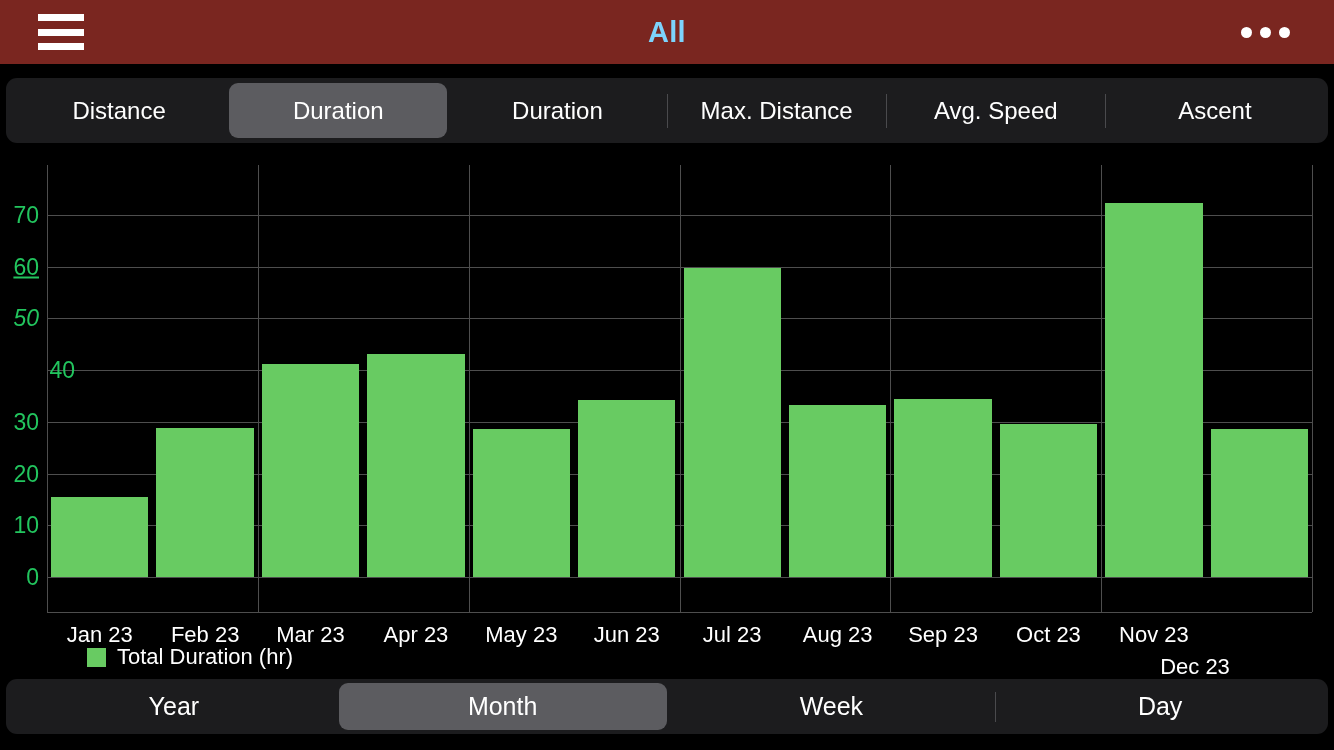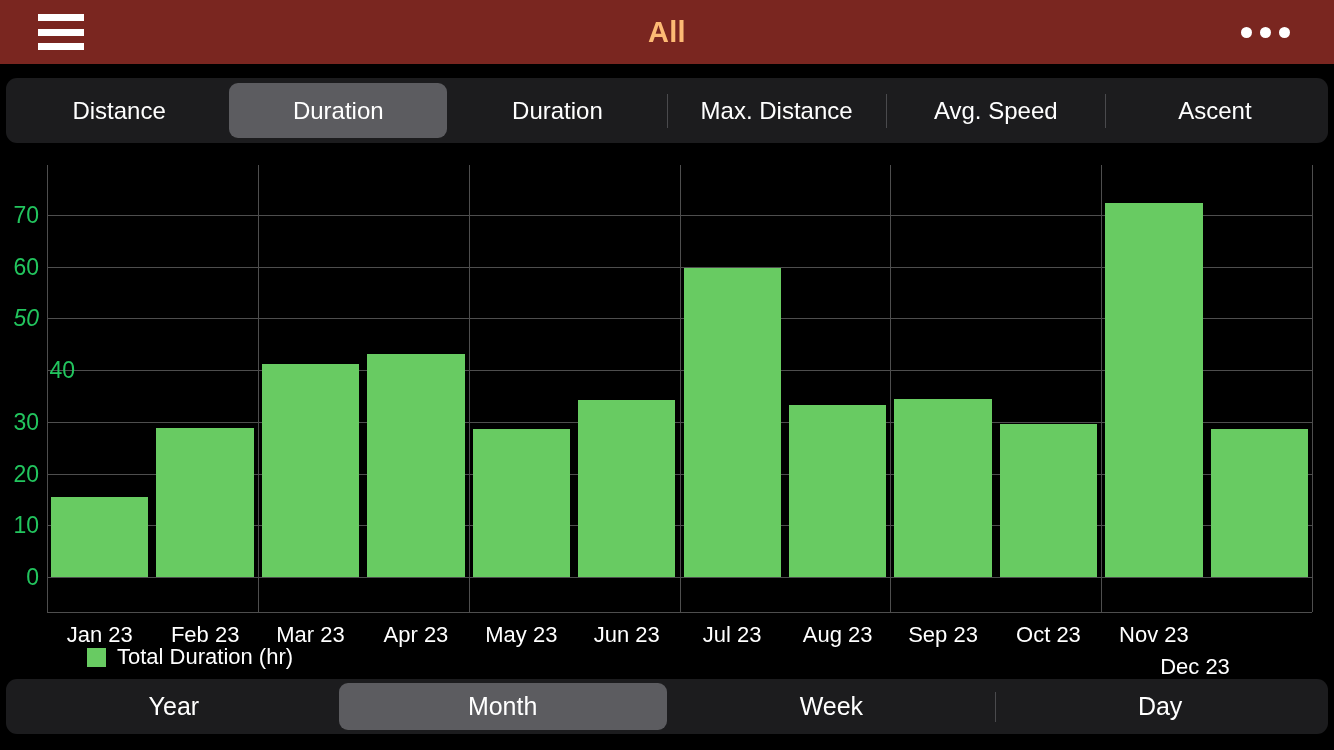--- a/index.html
+++ b/index.html
@@ -17,21 +17,21 @@
     display: flex; align-items: center; justify-content: space-between;
   }
   #hamburger {
     width: 46px; height: 36px; margin-left: 38px;
     display: flex; flex-direction: column; justify-content: space-between;
     cursor: pointer;
   }
   #hamburger span { display: block; width: 46px; height: 7px; background: #fff; }
   #topbar-title {
     position: absolute; left: 0; right: 0; text-align: center;
-    color: #fdba74; font-size: 29px; font-weight: bold; letter-spacing: .3px;
+    color: #7dd3fc; font-size: 29px; font-weight: bold; letter-spacing: .3px;
   }
   #overflow {
     margin-right: 44px; display: flex; gap: 8px; align-items: center; cursor: pointer;
     position: relative; z-index: 2;
   }
   #overflow i { display: block; width: 11px; height: 11px; border-radius: 50%; background: #fff; }
 
   
   #metric-bar {
     position: absolute; left: 6px; top: 78px; width: 1322px; height: 65px;
@@ -180,21 +180,21 @@
         <div class="bar" style="height: 100%; background: rgb(104, 203, 98);"></div>
       </div>
     </div>
   <div id="ylabels">
       <div class="ytick" style="top: 431px;">0</div>
       <div class="ytick" style="top: 379.286px;">10</div>
       <div class="ytick" style="top: 327.571px;">20</div>
       <div class="ytick" style="top: 275.857px;">30</div>
       <div class="ytick" style="top: 224.143px; margin-left: 36px;">40</div>
       <div class="ytick" style="top: 172.429px; font-style: italic;">50</div>
-      <div class="ytick" style="top: 120.714px;">60</div>
+      <div class="ytick" style="top: 120.714px; text-decoration: underline;">60</div>
       <div class="ytick" style="top: 69px;">70</div>
     </div>
   <div id="xlabels">
       <div class="xtick" style="left: 52.7083px;">Jan 23</div>
       <div class="xtick" style="left: 158.125px;">Feb 23</div>
       <div class="xtick" style="left: 263.542px;">Mar 23</div>
       <div class="xtick" style="left: 368.958px;">Apr 23</div>
       <div class="xtick" style="left: 474.375px;">May 23</div>
       <div class="xtick" style="left: 579.792px; text-align: center;">Jun 23</div>
       <div class="xtick" style="left: 685.208px;">Jul 23</div>

